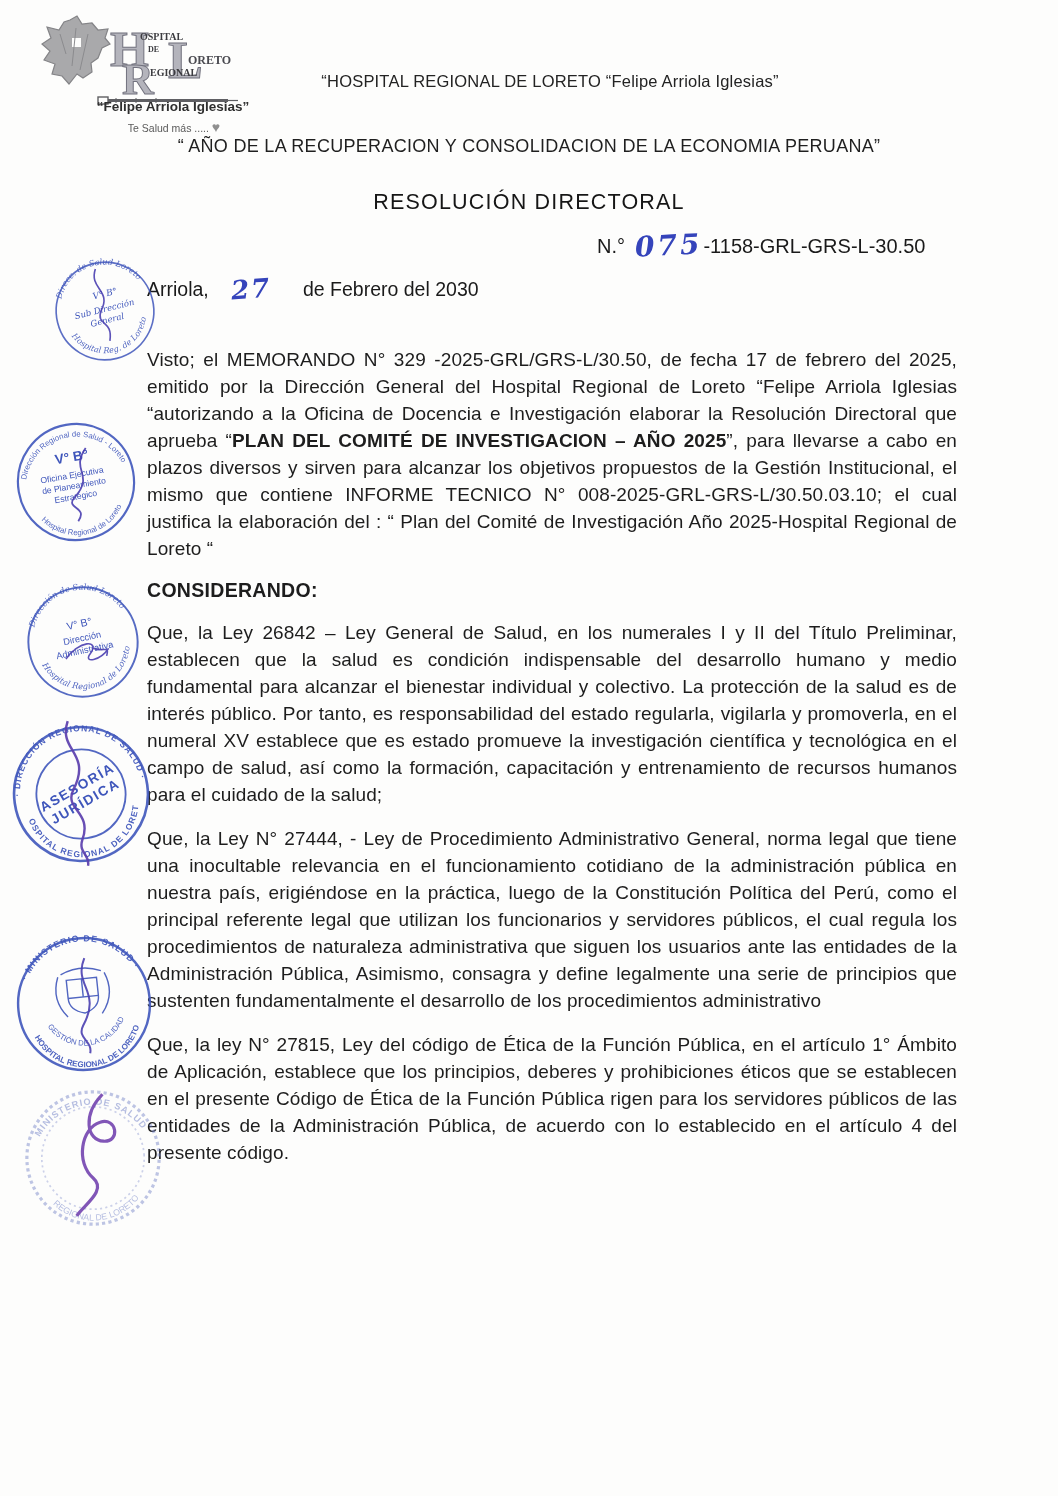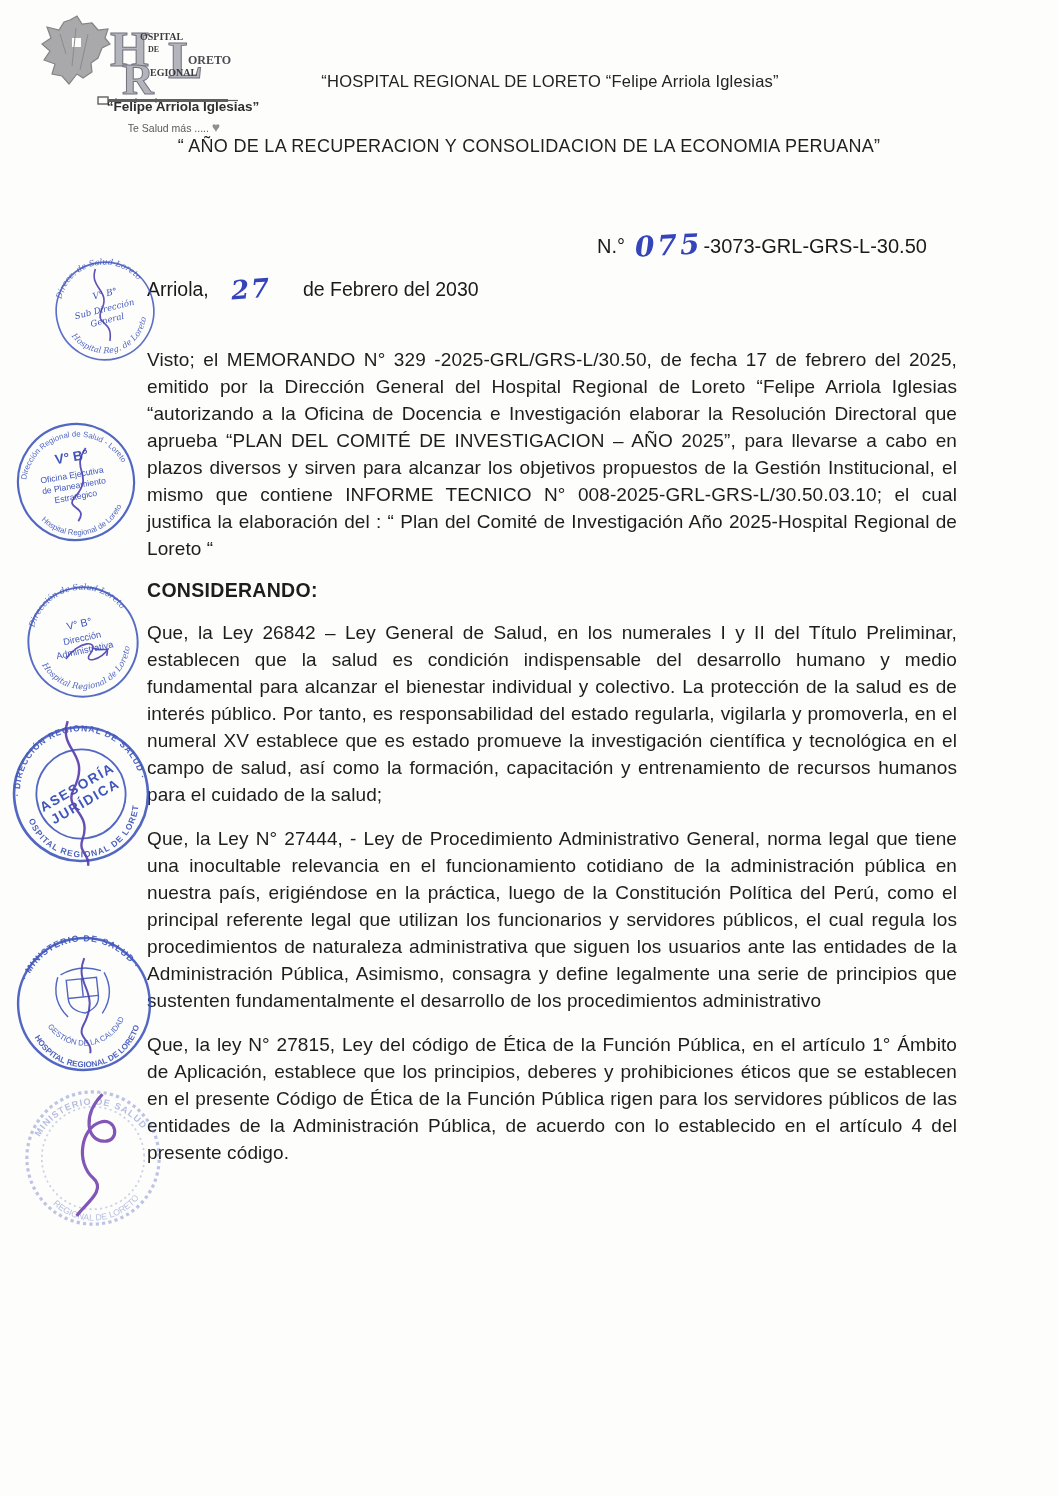--- a/index.html
+++ b/index.html
@@ -20,24 +20,24 @@
     color:#3544bb;display:inline-block;
   }
   .hand-num{font-size:28px;letter-spacing:3px;transform:rotate(-3deg);margin:0 1px 0 10px;position:relative;top:2px;}
   .hand-day{font-size:26px;letter-spacing:2px;transform:rotate(-4deg);margin:0 32px 0 22px;position:relative;top:2px;}
   
   .doc-body{position:absolute;left:147px;top:346px;width:810px;}
   .para{
     margin:0 0 17px 0;font-size:19px;line-height:27px;
     text-align:justify;color:#1d1d1d;letter-spacing:.1px;
   }
-  .para .bold{font-weight:normal;}
+  .para .bold{font-weight:bold;}
   .heading{margin:10px 0 17px 0;font-size:19.5px;font-weight:bold;letter-spacing:.3px;}
   
-  .logo-name{top:99px;left:92px;width:162px;text-align:center;font-size:13.5px;font-weight:bold;color:#2e2e2e;margin-left:10px;}
+  .logo-name{top:99px;left:92px;width:162px;text-align:center;font-size:13.5px;font-weight:bold;color:#2e2e2e;}
   .logo-slogan{top:119px;left:104px;width:140px;text-align:center;font-size:10.5px;color:#5a5a5a;}
   .logo-slogan .heart{color:#8f8f8f;font-size:14px;}
   
   .stamp{position:absolute;overflow:visible;}
   .stamp text{font-family:"Liberation Sans", sans-serif;}
   .stamp .serifit{font-family:"DejaVu Serif", serif;font-style:italic;}
 </style>
 </head>
 <body>
 
@@ -69,22 +69,23 @@
   </svg>
   <div class="abs logo-name">“Felipe Arriola Iglesias”</div>
   <div class="abs logo-slogan">
     <span>Te Salud más .....</span>
     <span class="heart">♥</span>
   </div>
 
   <div class="abs year-line">“ AÑO DE LA RECUPERACION Y CONSOLIDACION DE LA ECONOMIA PERUANA”</div>
   <div class="abs hdr-title">“HOSPITAL REGIONAL DE LORETO “Felipe Arriola Iglesias”</div>
 
+  <div class="abs res-title">RESOLUCIÓN DIRECTORAL</div>
   <div class="abs number-line">
-    <span>N.°</span><span class="hand hand-num">075</span><span>-3073-GRL-GRS-L-30.50</span>
+    <span>N.°</span><span class="hand hand-num">075</span><span>-1158-GRL-GRS-L-30.50</span>
   </div>
   <div class="abs date-line">
     <span>Arriola,</span><span class="hand hand-day">27</span><span>de Febrero del 2030</span>
   </div>
 
   <div class="doc-body">
       <p class="para"><span>Visto; el MEMORANDO N° 329 -2025-GRL/GRS-L/30.50, de fecha 17 de febrero del 2025, emitido por la Dirección General del Hospital Regional de Loreto “Felipe Arriola Iglesias “autorizando a la Oficina de Docencia e Investigación elaborar la Resolución Directoral que aprueba “</span><span class="bold">PLAN DEL COMITÉ DE INVESTIGACION – AÑO 2025</span><span>”, para llevarse a cabo en plazos diversos y sirven para alcanzar los objetivos propuestos de la Gestión Institucional, el mismo que contiene INFORME TECNICO N° 008-2025-GRL-GRS-L/30.50.03.10;  el cual justifica la elaboración del : “ Plan  del Comité de Investigación   Año 2025-Hospital Regional de Loreto “</span></p>
       <p class="heading">CONSIDERANDO:</p>
       <p class="para"><span>Que, la Ley 26842 – Ley General de Salud, en los numerales I y II del Título Preliminar, establecen que la salud es condición indispensable del desarrollo humano y medio fundamental para alcanzar el bienestar individual y colectivo. La protección de la salud es de interés público. Por tanto, es responsabilidad del estado regularla, vigilarla y promoverla, en el numeral XV establece que es estado promueve la investigación científica y tecnológica en el campo de salud, así como la formación, capacitación y entrenamiento de recursos humanos para el cuidado de la salud;</span></p>
       <p class="para"><span>Que, la Ley N° 27444, - Ley de Procedimiento Administrativo General, norma legal que tiene una inocultable relevancia en el funcionamiento cotidiano de la administración pública en nuestra país, erigiéndose en la práctica, luego de la Constitución Política del Perú, como el principal referente legal que utilizan los funcionarios y servidores públicos, el cual regula los procedimientos de naturaleza administrativa que siguen los usuarios ante las entidades de la Administración Pública, Asimismo, consagra y define legalmente una serie de principios que sustenten fundamentalmente el desarrollo de los procedimientos  administrativo</span></p>

